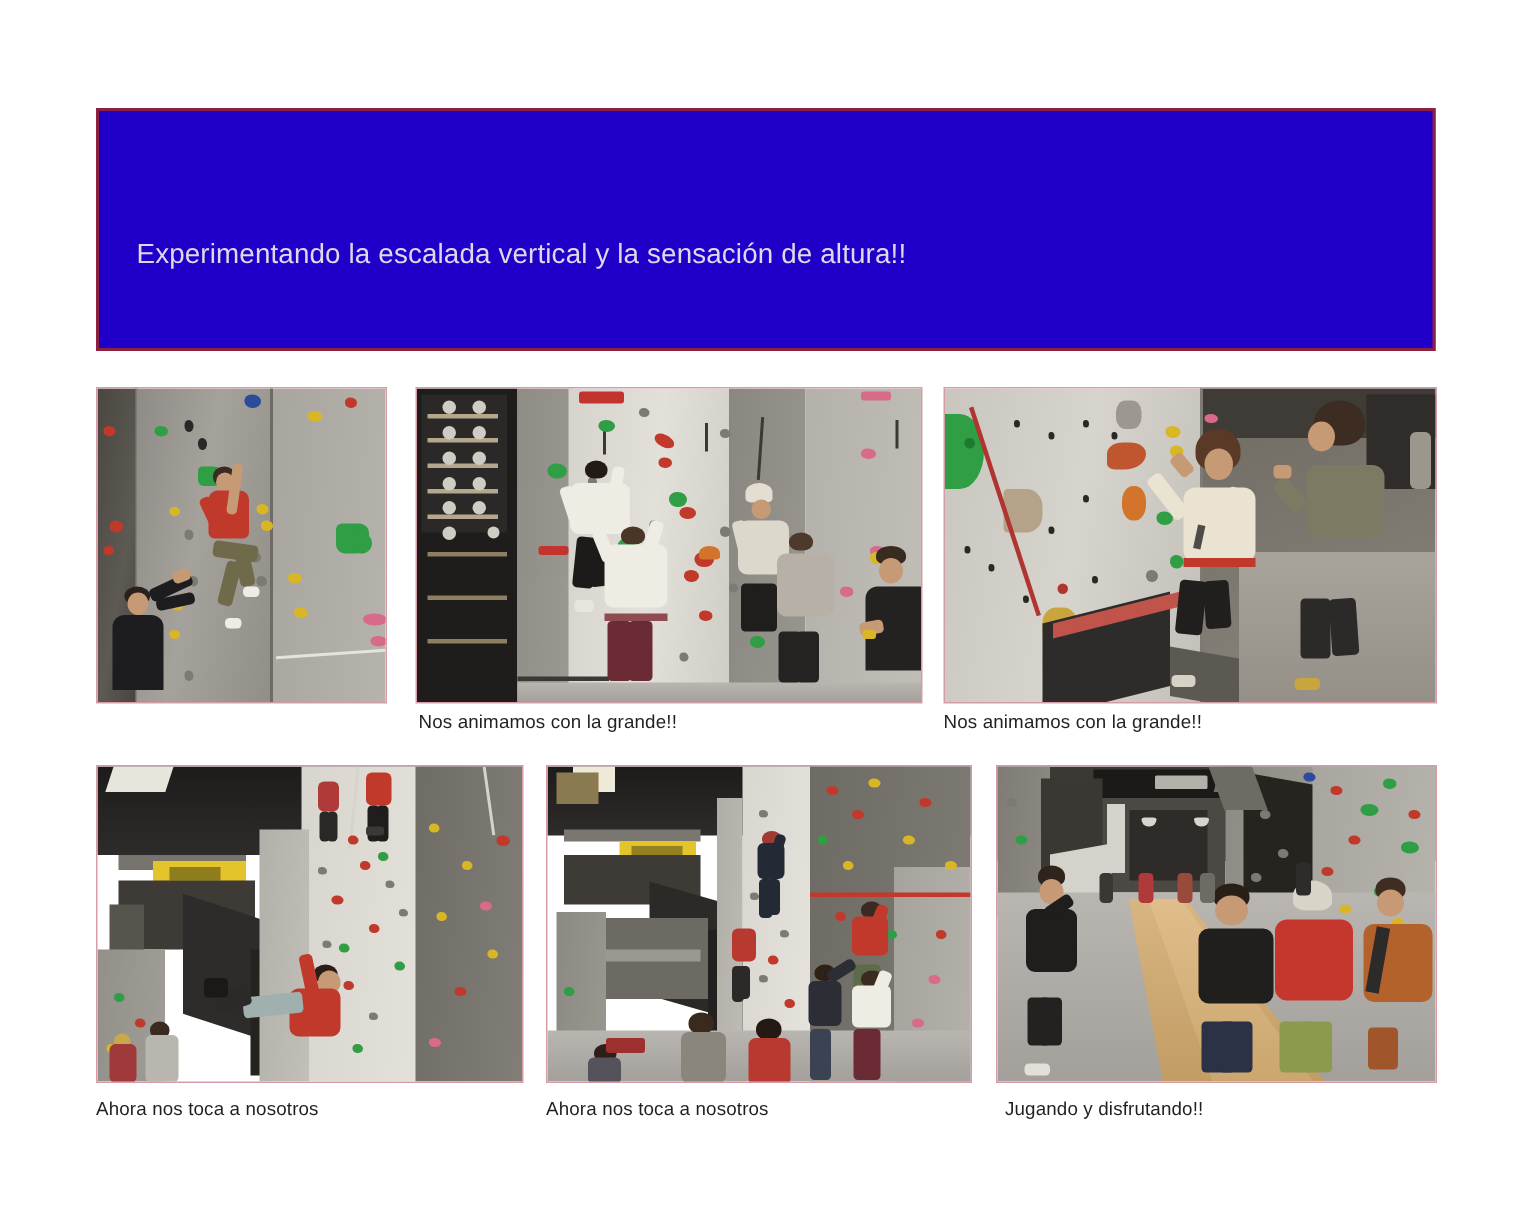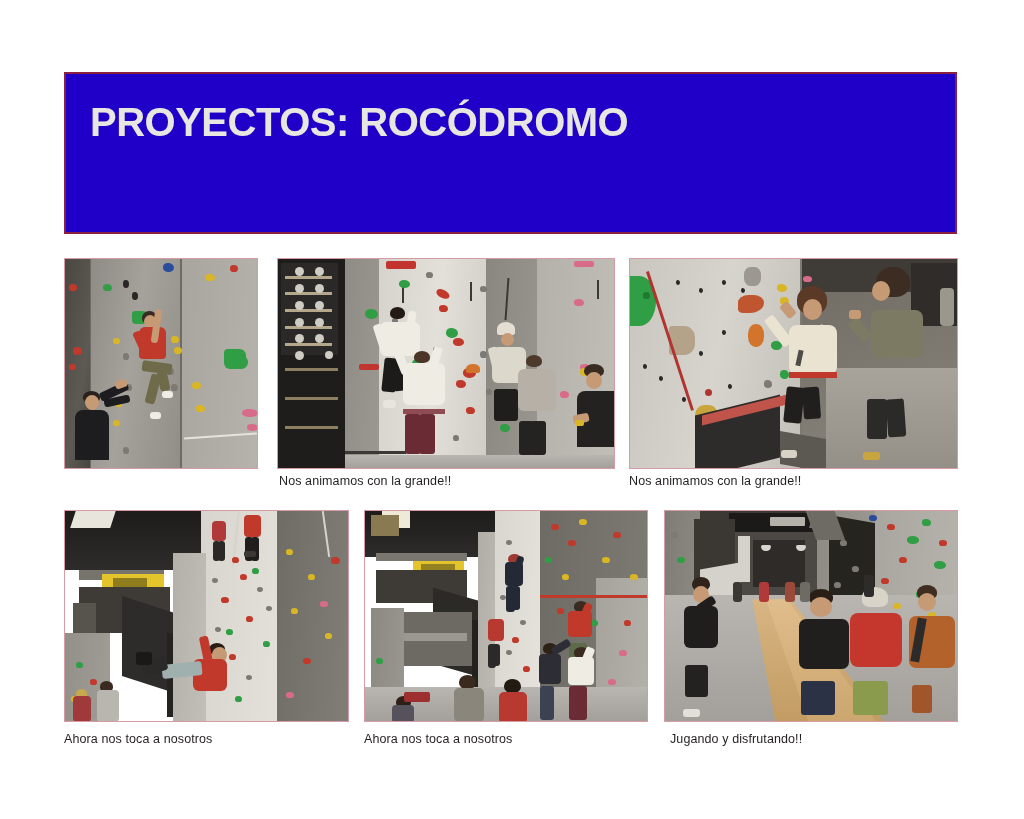--- a/index.html
+++ b/index.html
@@ -109,21 +109,21 @@
   .limb  { position: absolute; border-radius: 3px; }
 
   .rope { position: absolute; background:#b0342f; }
   .banner-yellow { position: absolute; background:#e3c52b; }
   .mat-red { position:absolute; background:#9e2f2f; border-radius:2px; }
 </style>
 </head>
 <body>
 
 <div class="header-banner">
-  <div class="header-title">PROYECTOS: ROCÓDROMO</div>
+  <div class="header-subtitle">Experimentando la escalada vertical y la sensación de altura!!</div>
 </div>
 
 <div class="photo" id="photo-1">
   <div class="scene">
 
     <div class="layer wall-dark" style="left:0;top:0;width:14%;height:100%;"></div>
 
     <div class="layer wall-grey" style="left:13%;top:0;width:48%;height:100%;"></div>
 
     <div class="layer" style="left:60%;top:0;width:40%;height:100%;background:linear-gradient(95deg,#a8a59f,#b6b3ad);"></div>

